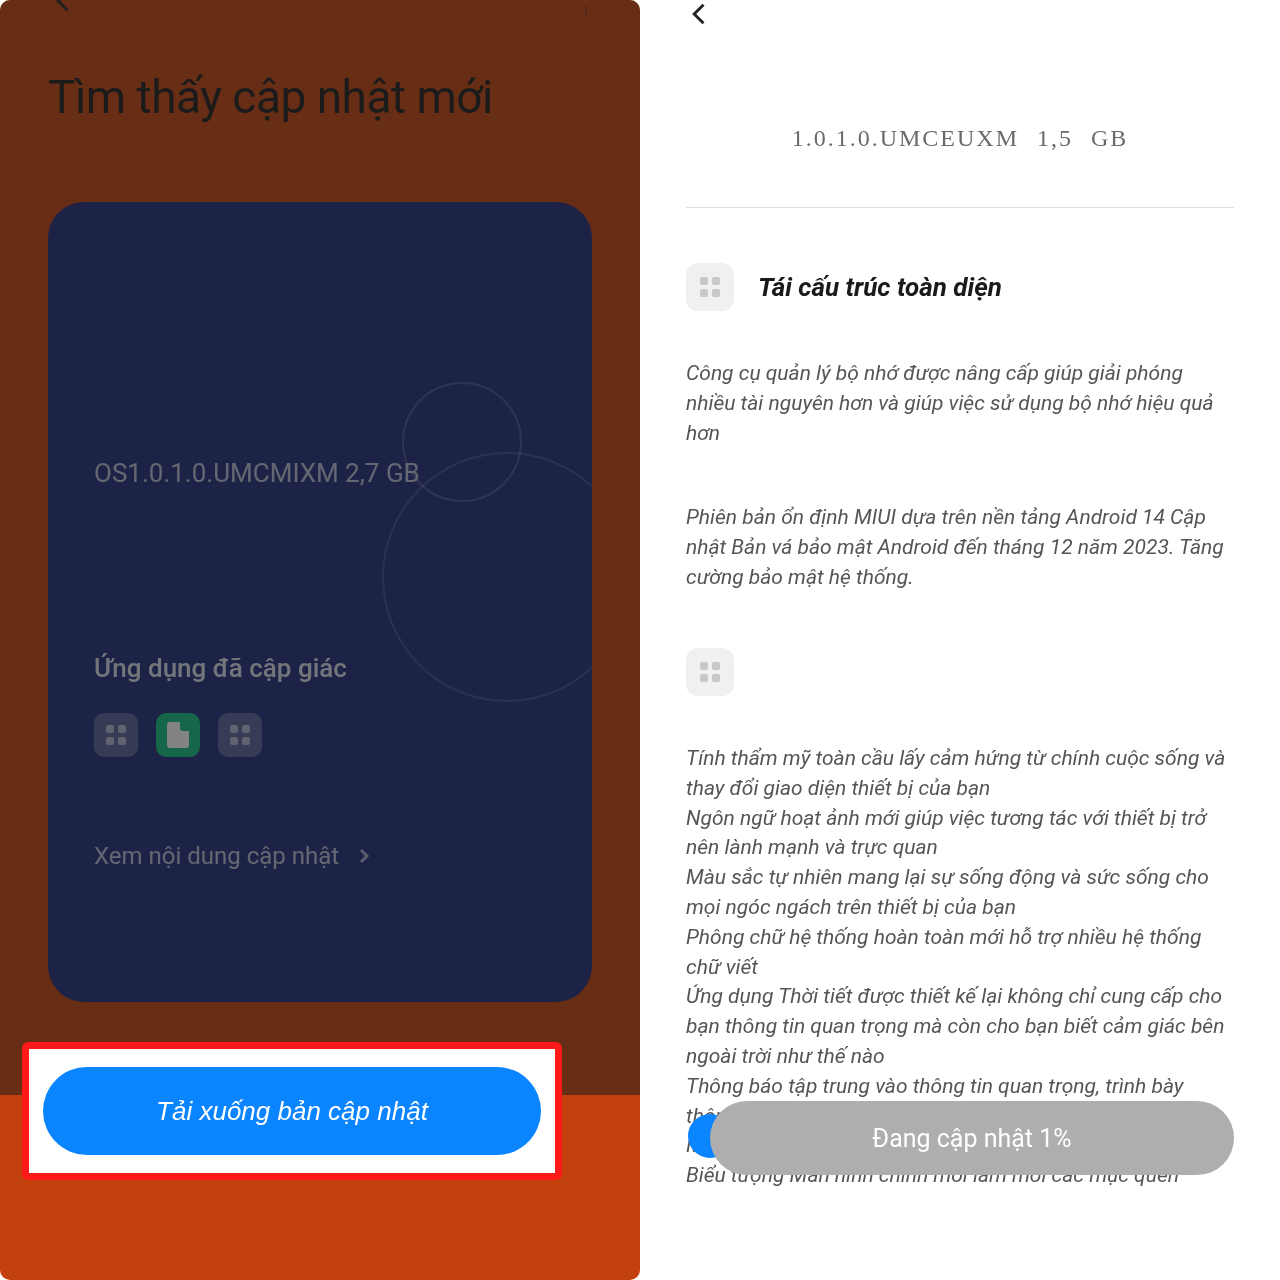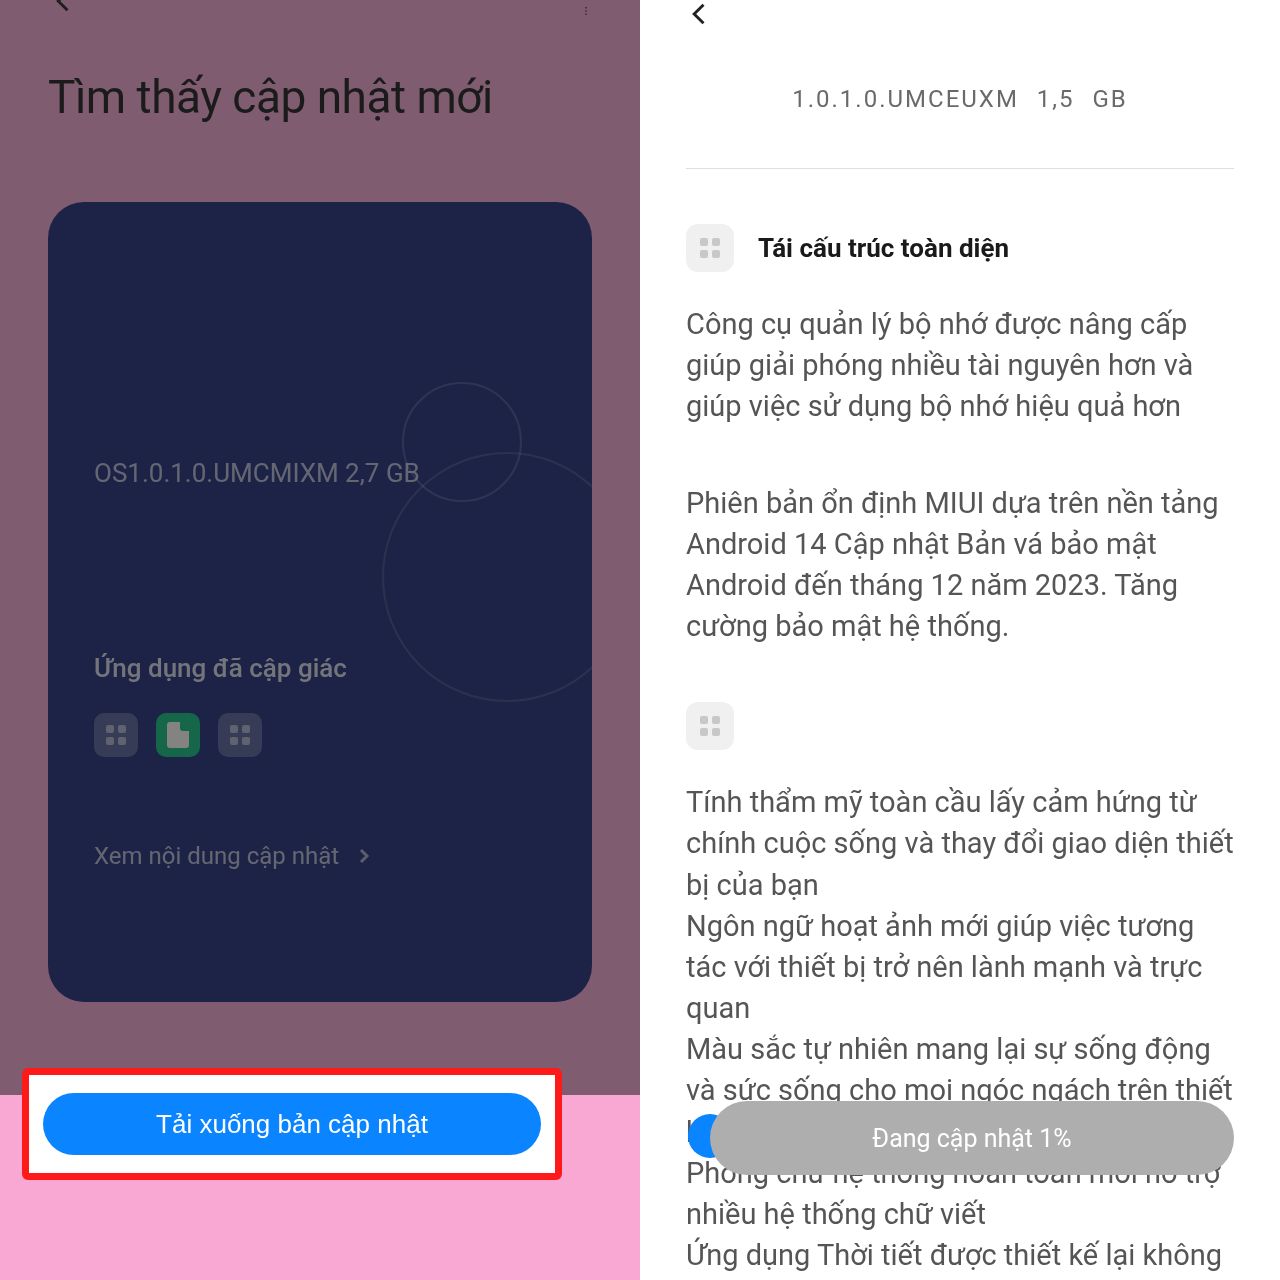--- a/index.html
+++ b/index.html
@@ -11,21 +11,22 @@
     background: #fff;
   }
   .pane {
     width: 50%;
     height: 100%;
     position: relative;
     overflow: hidden;
   }
   
   .left-pane {
-    background: #f9a8d4;
+    background: #c2410c;
+    border-radius: 10px;
   }
   .dim-overlay {
     position: absolute;
     inset: 0;
     background: rgba(30,30,30,0.55);
     z-index: 2;
     pointer-events: none;
     height: 1095px;
   }
   .topbar {
@@ -143,56 +144,59 @@
     right: 78px;
     bottom: 100px;
     border: 7px solid #ff1a1a;
     border-radius: 6px;
     padding: 18px 14px;
     z-index: 5;
     background:#fff;
   }
   .download-btn {
     width: 100%;
-    height: 62px;
+    height: 88px;
     background: #0a84ff;
     border-radius: 60px;
     color: #fff;
     font-size: 26px;
     font-weight: 500;
     display: flex;
     align-items: center;
     justify-content: center;
     border: none;
+    font-style: italic;
   }
   
   .right-pane {
     background: #fff;
     padding: 0 46px;
   }
   .right-top {
     height: 15px;
     padding-top:0;
   }
   .right-back svg{width:28px;height:28px;display:block;}
   .version-center {
     text-align: center;
     font-size: 24px;
     color: #6a6a6a;
-    margin-top: 70px;
+    margin-top: 110px;
     letter-spacing: 2px;
     word-spacing: 10px;
+    font-family: Liberation Serif, serif;
   }
   .hr {
     height: 1px;
     background: #e0e0e0;
     margin-top: 55px;
   }
   .section {
     margin-top: 55px;
+    font-style: italic;
   }
   .section-head {
     display: flex;
     align-items: center;
     gap: 24px;
   }
   .section-icon {
     width: 48px; height: 48px;
     border-radius: 12px;
     display:flex;align-items:center;justify-content:center;
@@ -203,22 +207,22 @@
   .section-icon.green {
     background: #0fbf7f;
   }
   .section-icon .gridpattern span { background:#c8c8c8; }
   .section-title {
     font-size: 26px;
     font-weight: 700;
     color: #1a1a1a;
   }
   .section-body {
-    margin-top: 32px;
-    font-size: 29px;
+    margin-top: 48px;
+    font-size: 21px;
     line-height: 1.42;
     color: #555;
   }
   .updating-bar {
     position: absolute;
     left: 70px;
     right: 46px;
     bottom: 105px;
     height: 74px;
     background: #aeaeae;

